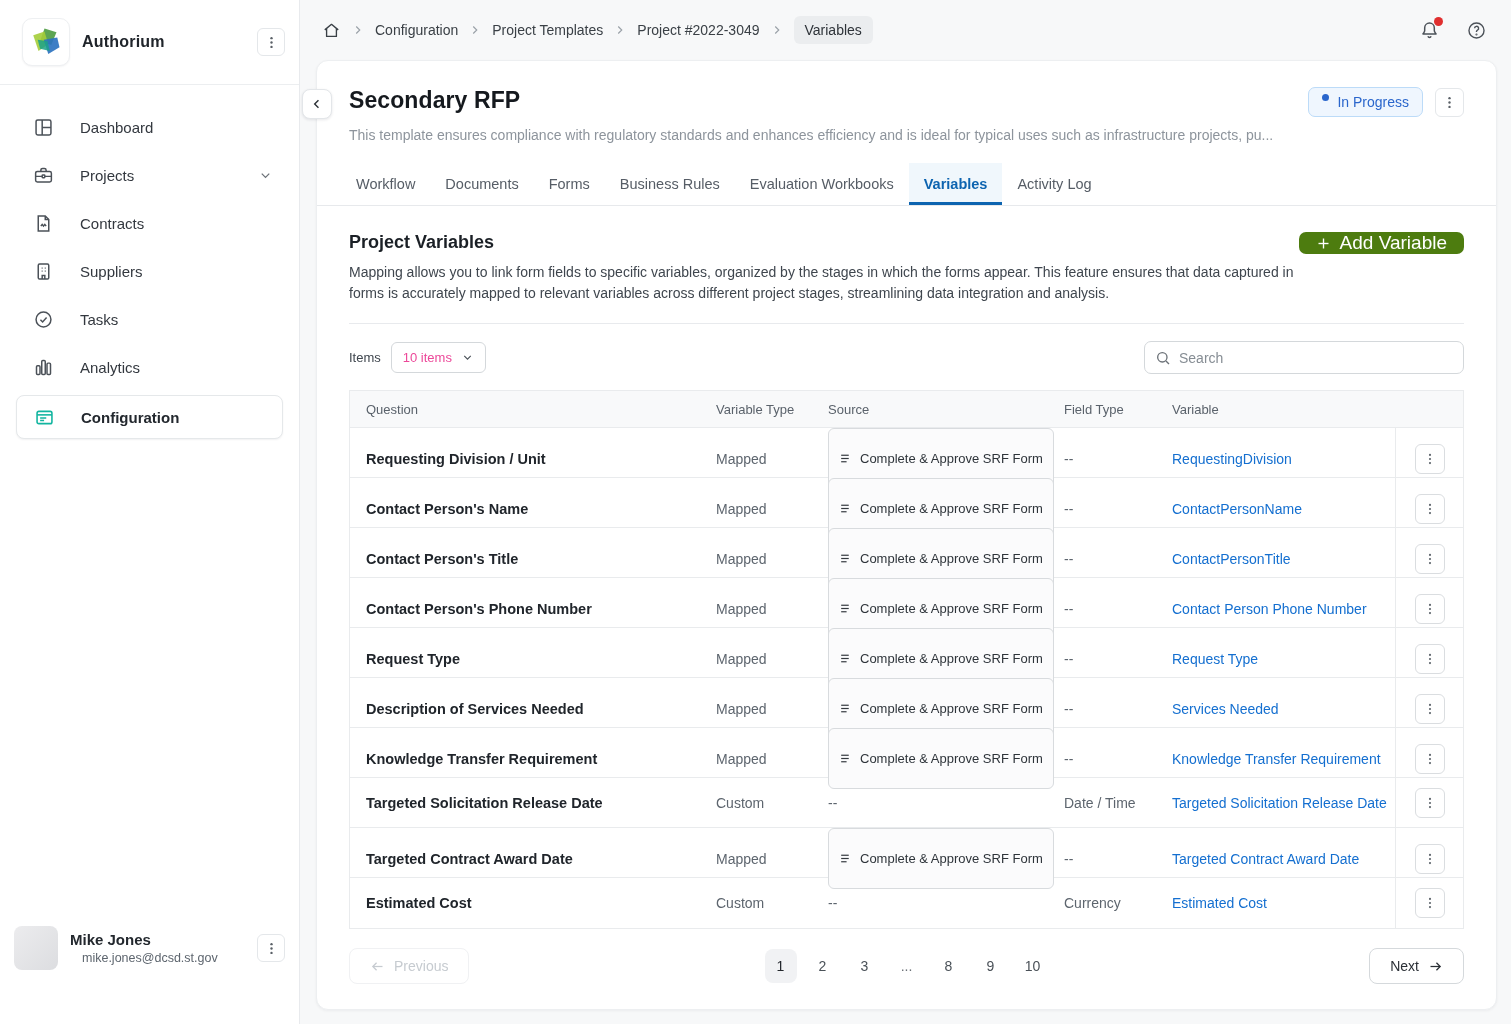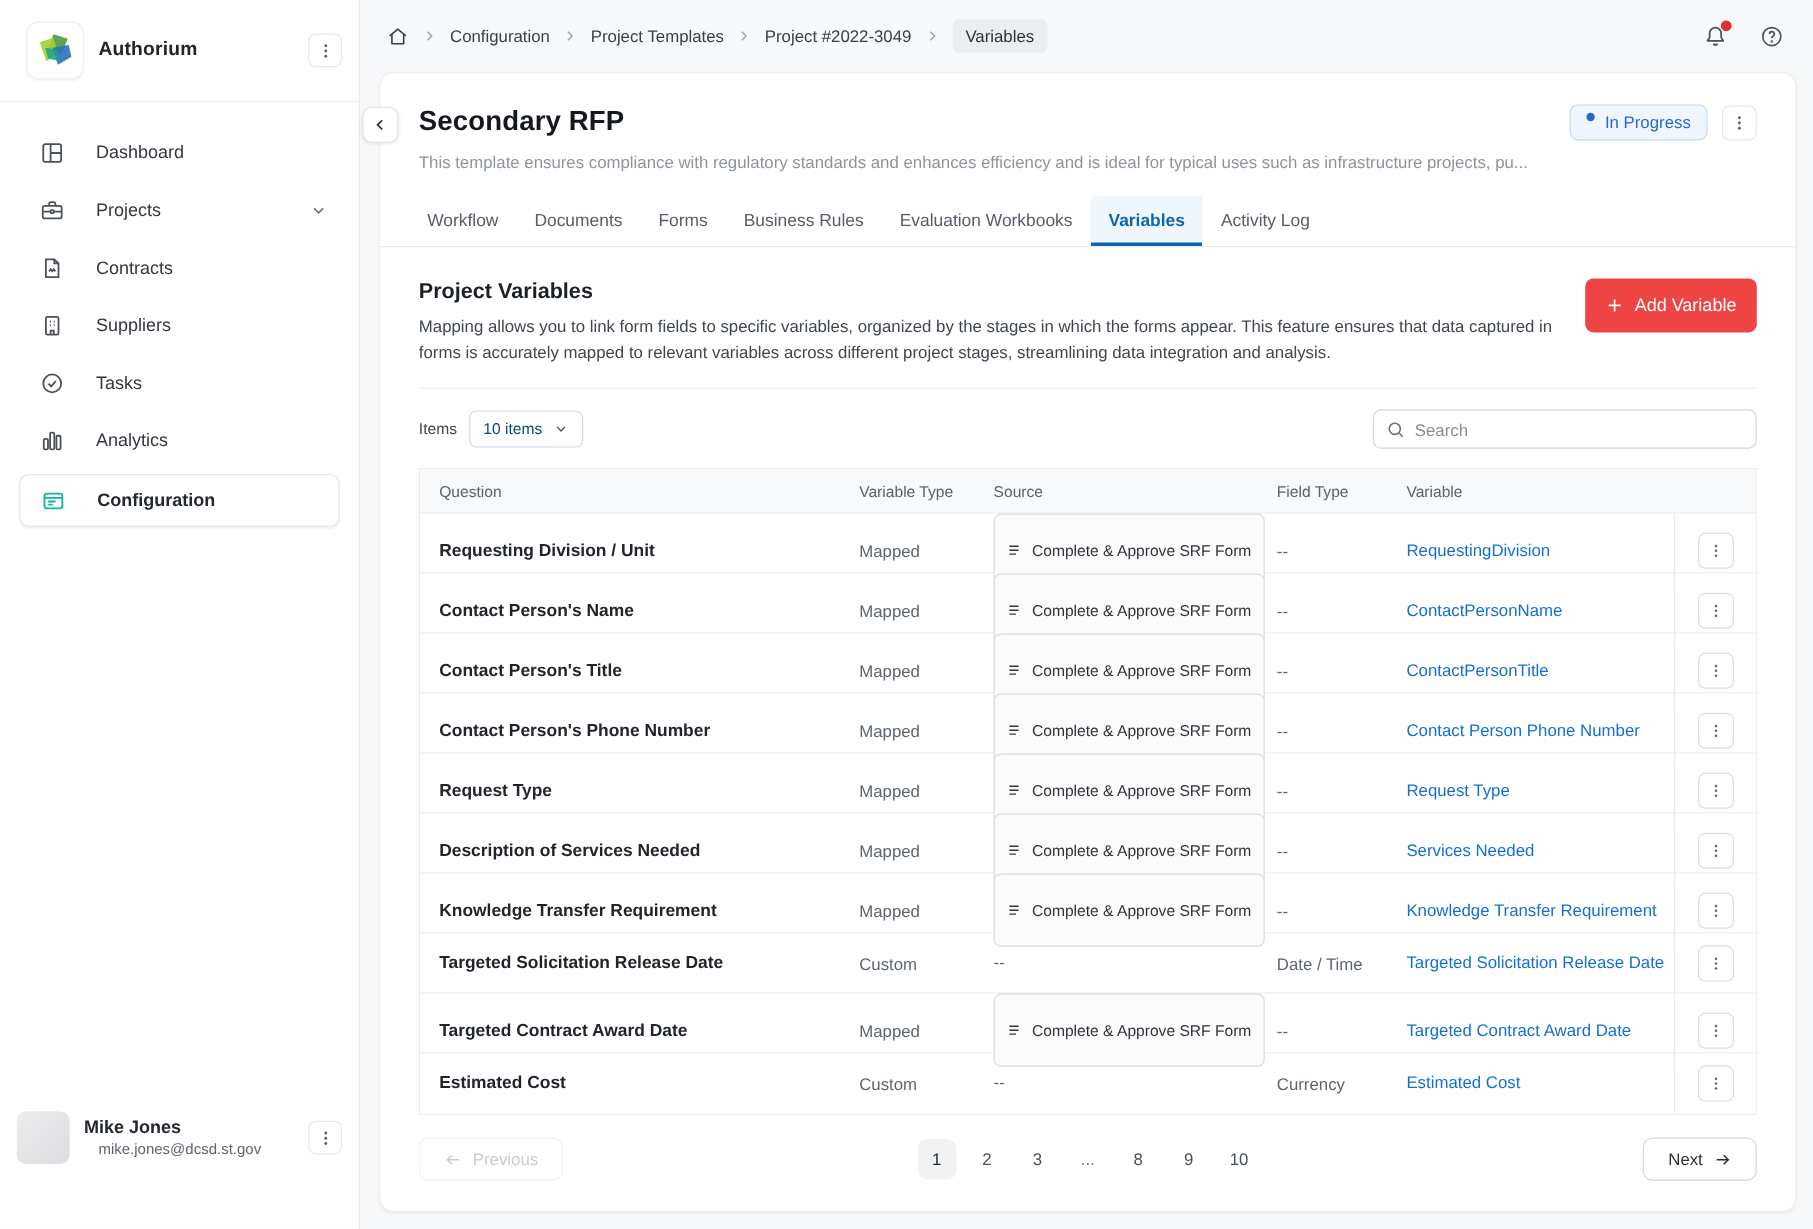--- a/index.html
+++ b/index.html
@@ -104,30 +104,30 @@
     color:#0d64b0; font-weight:700; background:#f0f7fc;
     box-shadow:inset 0 -3px 0 #0d64b0;
   }
 
   .content { padding:26px 32px 24px; flex:1; display:flex; flex-direction:column; }
   .section-row { display:flex; align-items:flex-start; }
   .section-title { font-size:18px; font-weight:700; color:#1b2026; }
   .section-desc { margin-top:9px; font-size:14px; line-height:1.45; color:#3f464e; max-width:985px; }
   .add-btn {
     margin-left:auto; display:flex; align-items:center; gap:9px;
-    background:#ef4444; color:#fff; font-size:15px; font-weight:500;
-    border:none; border-radius:7px; padding:14px 17px; cursor:pointer; white-space:nowrap;
+    background:#4d7c0f; color:#fff; font-size:19px; font-weight:500;
+    border:none; border-radius:7px; padding:0 17px; cursor:pointer; white-space:nowrap;
   }
   .sec-divider { border-bottom:1px solid #e8eaed; margin-top:20px; }
 
   .controls { display:flex; align-items:center; margin:17px 0 16px; }
   .items-label { font-size:13px; color:#3f464e; margin-right:10px; }
   .items-dd {
     display:flex; align-items:center; gap:9px; border:1px solid #d4d8db; border-radius:6px;
-    background:#fff; padding:7px 11px; font-size:13px; color:#0c4a6e; cursor:pointer;
+    background:#fff; padding:7px 11px; font-size:13px; color:#ec4899; cursor:pointer;
   }
   .search-box {
     margin-left:auto; width:320px; height:33px; border:1px solid #d4d8db; border-radius:7px;
     background:#fff; display:flex; align-items:center; gap:8px; padding:0 10px; color:#7a828a;
   }
   .search-box input {
     border:none; outline:none; flex:1; font-size:14px; color:#1d4ed8;
     font-family:"Liberation Sans", sans-serif; background:transparent;
   }
   .search-box input::placeholder { color:#868d94; }

